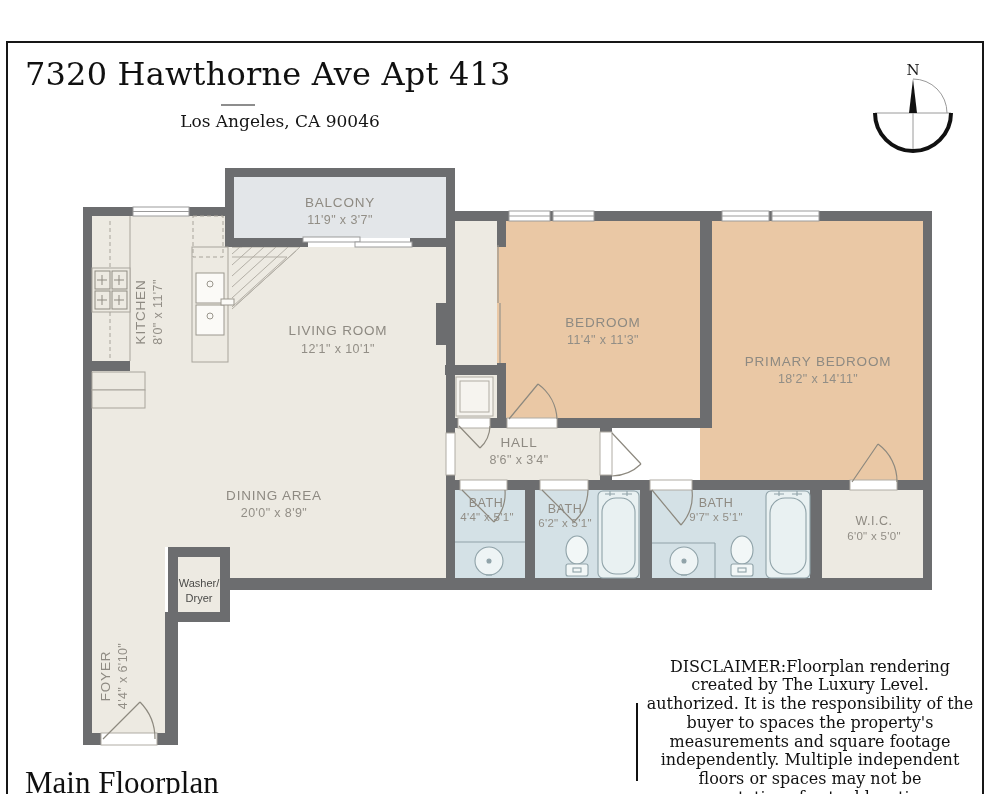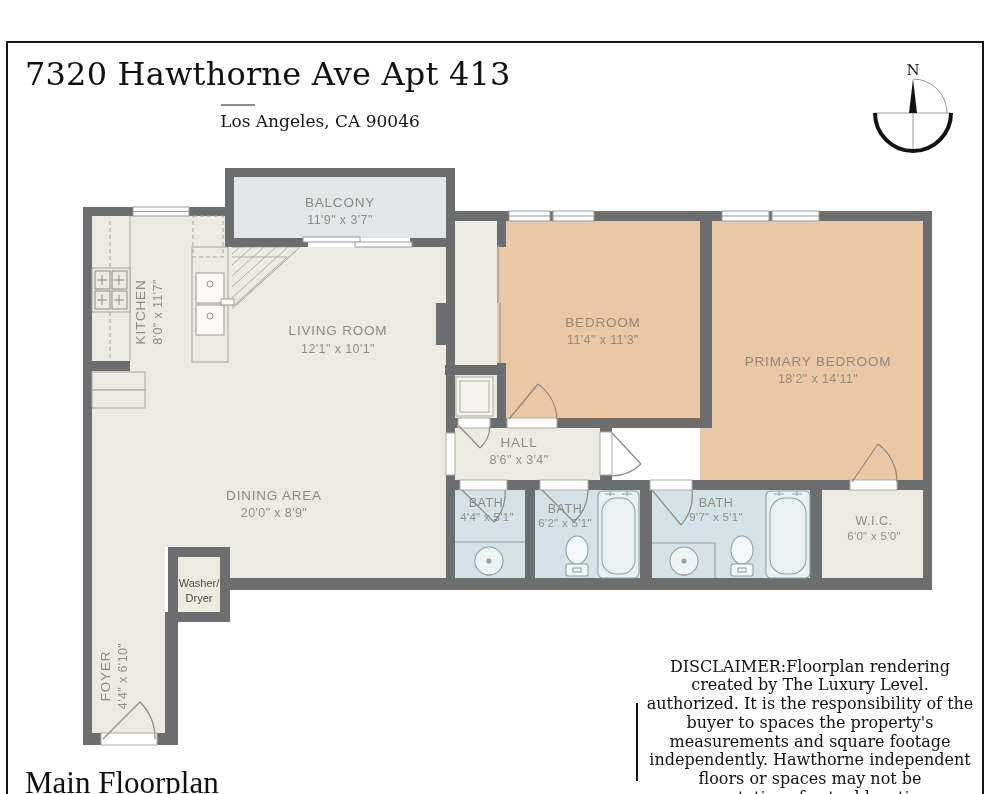--- a/index.html
+++ b/index.html
@@ -5,21 +5,21 @@
   html,body{margin:0;padding:0;background:#fff;}
   #page{position:relative;width:990px;height:794px;background:#ffffff;overflow:hidden;
         font-family:"Liberation Sans",sans-serif;margin-top:35px;}
   #frame{position:absolute;left:6px;top:6px;right:6px;bottom:6px;border:2px solid #161616;}
   #planSvg{position:absolute;left:0;top:0;width:990px;height:794px;}
 
   .title{position:absolute;left:25px;top:20px;font-family:"DejaVu Serif","Liberation Serif",serif;
          font-size:32px;color:#101010;letter-spacing:.2px;white-space:nowrap;}
   .title-divider{position:absolute;left:221px;top:69px;width:34px;height:2px;background:#8d8d8d;}
   .subtitle{position:absolute;left:0px;top:76px;width:560px;text-align:center;
-            font-family:"DejaVu Serif","Liberation Serif",serif;font-size:17px;color:#141414;padding-left:40px;}
+            font-family:"DejaVu Serif","Liberation Serif",serif;font-size:17px;color:#141414;}
   .plan-label{position:absolute;left:25px;top:730px;font-family:Liberation Serif, serif;
               font-size:31px;color:#101010;}
   .disclaimer{position:absolute;left:636px;top:668px;width:344px;height:78px;
               border-left:2px solid #111;display:flex;flex-direction:column;justify-content:center;
               font-family:"DejaVu Serif","Liberation Serif",serif;font-size:16px;line-height:1.17;
               color:#111;text-align:center;}
 
   
   text{font-family:"Liberation Sans",sans-serif;}
   .rm{font-size:13.5px;fill:#8e8a82;letter-spacing:.8px;}
@@ -254,16 +254,16 @@
       <path d="M875,78 A38,38 0 0 0 951,78" stroke="#111111" stroke-width="4" fill="none"></path>
       <polygon points="909,78 917,78 913,44" fill="#111111"></polygon>
     </g>
   </svg>
 
   <div class="plan-label">Main Floorplan</div>
 
   <div class="disclaimer">
     <div>DISCLAIMER:Floorplan rendering created by The Luxury Level.</div>
     <div>authorized. It is the responsibility of the buyer to spaces the property's</div>
-    <div>measurements and square footage independently.  Hawthorne independent</div>
+    <div>measurements and square footage independently.  Multiple independent</div>
     <div>floors or spaces may not be representative of actual location on property.</div>
   </div>
 </div>
 
 </body></html>

